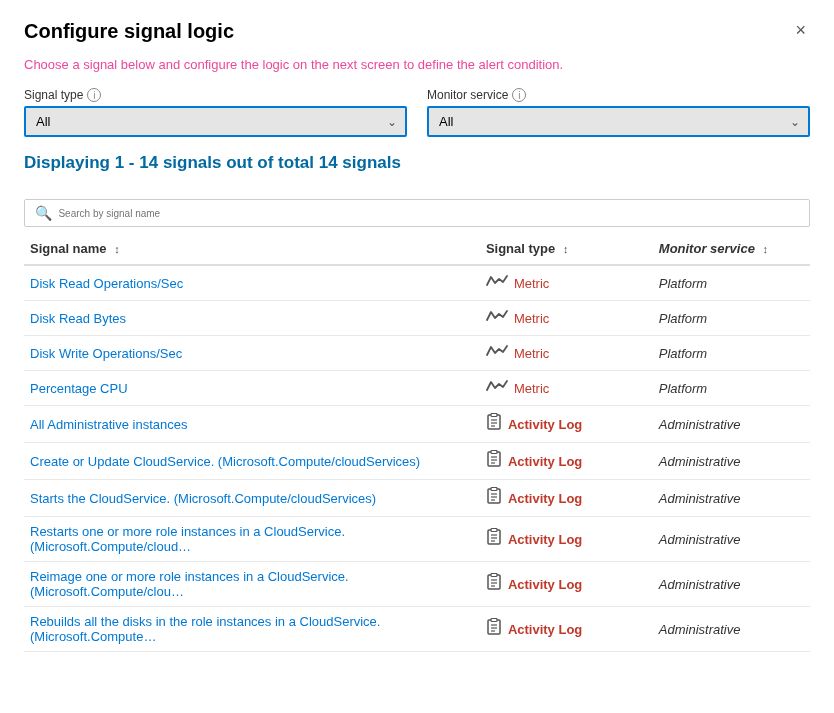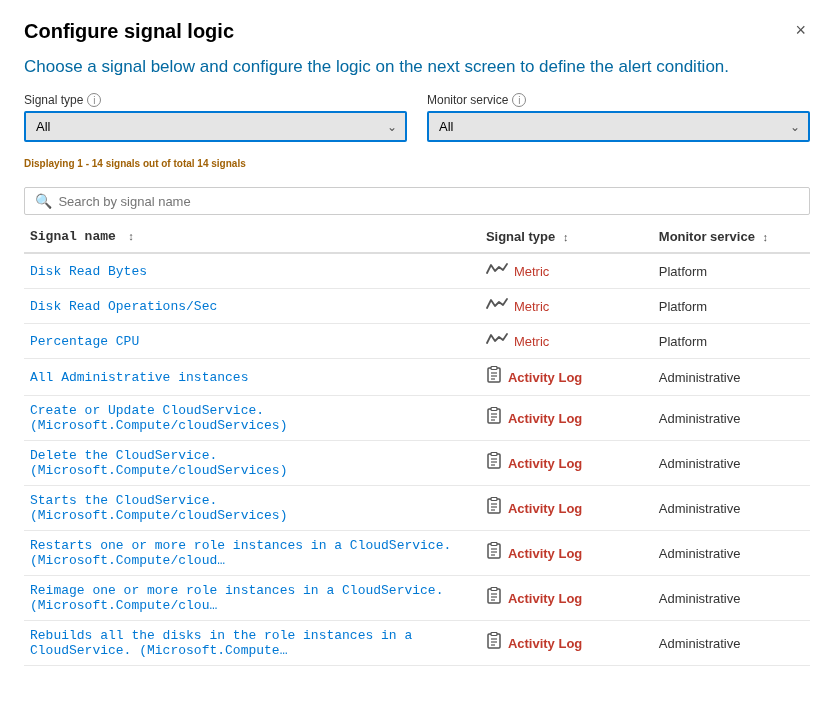--- a/index.html
+++ b/index.html
@@ -30,22 +30,22 @@
     }
     .close-btn {
       background: none;
       border: none;
       font-size: 18px;
       cursor: pointer;
       color: #555;
       padding: 0 4px;
     }
     .subtitle {
-      font-size: 17px;
-      color: #0369a1;
+      font-size: 13px;
+      color: #ec4899;
       margin-bottom: 16px;
     }
     .filters-row {
       display: flex;
       gap: 20px;
       margin-bottom: 16px;
     }
     .filter-group {
       display: flex;
       flex-direction: column;
@@ -88,38 +88,38 @@
     .select-wrapper .chevron {
       position: absolute;
       right: 10px;
       top: 50%;
       transform: translateY(-50%);
       pointer-events: none;
       color: #555;
       font-size: 12px;
     }
     .count-text {
-      font-size: 10px;
+      font-size: 17px;
       font-weight: 600;
-      margin-bottom: 18px;
-      color: #a16207;
+      margin-bottom: 26px;
+      color: #0369a1;
     }
     .search-box {
       display: flex;
       align-items: center;
       border: 1px solid #ccc;
       border-radius: 2px;
       padding: 5px 10px;
       margin-bottom: 6px;
       gap: 6px;
     }
     .search-box input {
       border: none;
       outline: none;
-      font-size: 13px;
+      font-size: 10px;
       color: #555;
       width: 100%;
     }
     .search-icon {
       color: #888;
       font-size: 14px;
     }
     table {
       width: 100%;
       border-collapse: collapse;
@@ -172,23 +172,23 @@
       color: #c0392b;
     }
     .type-label-activity {
       color: #c0392b;
       font-weight: bold;
     }
     .monitor-service-cell {
       color: #333;
       font-size: 13px;
     }
-    .col-signal-name { width: 58%; font-family: Liberation Mono, monospace; }
+    .col-signal-name { width: 58%; }
     .col-signal-type { width: 22%; }
-    .col-monitor { width: 20%; }
+    .col-monitor { width: 20%; font-style: italic; }
   </style>
 </head>
 <body>
 
 <div class="panel">
   <div class="panel-header">
     <h1 class="panel-title">Configure signal logic</h1>
     <button class="close-btn">×</button>
   </div>
 
@@ -240,89 +240,85 @@
           <span class="sort-icon">↕</span>
         </th>
         <th class="col-monitor">
           <span>Monitor service</span>
           <span class="sort-icon">↕</span>
         </th>
       </tr>
     </thead>
     <tbody id="table-body">
     <tr>
-          <td class="col-signal-name"><a class="signal-name-link">Disk Read Bytes</a></td>
+          <td class="col-signal-name"><a class="signal-name-link">Disk Read Operations/Sec</a></td>
           <td class="col-signal-type">
             <div class="signal-type-cell">
               <span class="signal-type-icon metric-icon"><svg width="22" height="16" viewBox="0 0 22 16" fill="none" xmlns="http://www.w3.org/2000/svg">
                   <polyline points="1,12 5,4 9,10 13,6 17,9 21,3" stroke="#555" stroke-width="1.8" fill="none" stroke-linejoin="round" stroke-linecap="round"></polyline>
                 </svg></span>
               <span class="type-label-metric">Metric</span>
             </div>
           </td>
           <td class="col-monitor monitor-service-cell">Platform</td>
         </tr>
         <tr>
-          <td class="col-signal-name"><a class="signal-name-link">Disk Read Operations/Sec</a></td>
+          <td class="col-signal-name"><a class="signal-name-link">Disk Read Bytes</a></td>
           <td class="col-signal-type">
             <div class="signal-type-cell">
               <span class="signal-type-icon metric-icon"><svg width="22" height="16" viewBox="0 0 22 16" fill="none" xmlns="http://www.w3.org/2000/svg">
                   <polyline points="1,12 5,4 9,10 13,6 17,9 21,3" stroke="#555" stroke-width="1.8" fill="none" stroke-linejoin="round" stroke-linecap="round"></polyline>
                 </svg></span>
               <span class="type-label-metric">Metric</span>
             </div>
           </td>
           <td class="col-monitor monitor-service-cell">Platform</td>
         </tr>
         <tr>
-          <td class="col-signal-name"><a class="signal-name-link">Percentage CPU</a></td>
+          <td class="col-signal-name"><a class="signal-name-link">Disk Write Operations/Sec</a></td>
           <td class="col-signal-type">
             <div class="signal-type-cell">
               <span class="signal-type-icon metric-icon"><svg width="22" height="16" viewBox="0 0 22 16" fill="none" xmlns="http://www.w3.org/2000/svg">
                   <polyline points="1,12 5,4 9,10 13,6 17,9 21,3" stroke="#555" stroke-width="1.8" fill="none" stroke-linejoin="round" stroke-linecap="round"></polyline>
                 </svg></span>
               <span class="type-label-metric">Metric</span>
             </div>
           </td>
           <td class="col-monitor monitor-service-cell">Platform</td>
         </tr>
         <tr>
+          <td class="col-signal-name"><a class="signal-name-link">Percentage CPU</a></td>
+          <td class="col-signal-type">
+            <div class="signal-type-cell">
+              <span class="signal-type-icon metric-icon"><svg width="22" height="16" viewBox="0 0 22 16" fill="none" xmlns="http://www.w3.org/2000/svg">
+                  <polyline points="1,12 5,4 9,10 13,6 17,9 21,3" stroke="#555" stroke-width="1.8" fill="none" stroke-linejoin="round" stroke-linecap="round"></polyline>
+                </svg></span>
+              <span class="type-label-metric">Metric</span>
+            </div>
+          </td>
+          <td class="col-monitor monitor-service-cell">Platform</td>
+        </tr>
+        <tr>
           <td class="col-signal-name"><a class="signal-name-link">All Administrative instances</a></td>
           <td class="col-signal-type">
             <div class="signal-type-cell">
               <span class="signal-type-icon activity-icon"><svg width="16" height="18" viewBox="0 0 16 18" fill="none" xmlns="http://www.w3.org/2000/svg">
                   <rect x="2" y="2" width="12" height="14" rx="1" stroke="#555" stroke-width="1.5" fill="none"></rect>
                   <rect x="5" y="0.5" width="6" height="3" rx="1" stroke="#555" stroke-width="1.2" fill="#fff"></rect>
                   <line x1="5" y1="7" x2="11" y2="7" stroke="#555" stroke-width="1.2"></line>
                   <line x1="5" y1="10" x2="11" y2="10" stroke="#555" stroke-width="1.2"></line>
                   <line x1="5" y1="13" x2="9" y2="13" stroke="#555" stroke-width="1.2"></line>
                 </svg></span>
               <span class="type-label-activity">Activity Log</span>
             </div>
           </td>
           <td class="col-monitor monitor-service-cell">Administrative</td>
         </tr>
         <tr>
           <td class="col-signal-name"><a class="signal-name-link">Create or Update CloudService. (Microsoft.Compute/cloudServices)</a></td>
-          <td class="col-signal-type">
-            <div class="signal-type-cell">
-              <span class="signal-type-icon activity-icon"><svg width="16" height="18" viewBox="0 0 16 18" fill="none" xmlns="http://www.w3.org/2000/svg">
-                  <rect x="2" y="2" width="12" height="14" rx="1" stroke="#555" stroke-width="1.5" fill="none"></rect>
-                  <rect x="5" y="0.5" width="6" height="3" rx="1" stroke="#555" stroke-width="1.2" fill="#fff"></rect>
-                  <line x1="5" y1="7" x2="11" y2="7" stroke="#555" stroke-width="1.2"></line>
-                  <line x1="5" y1="10" x2="11" y2="10" stroke="#555" stroke-width="1.2"></line>
-                  <line x1="5" y1="13" x2="9" y2="13" stroke="#555" stroke-width="1.2"></line>
-                </svg></span>
-              <span class="type-label-activity">Activity Log</span>
-            </div>
-          </td>
-          <td class="col-monitor monitor-service-cell">Administrative</td>
-        </tr>
-        <tr>
-          <td class="col-signal-name"><a class="signal-name-link">Delete the CloudService. (Microsoft.Compute/cloudServices)</a></td>
           <td class="col-signal-type">
             <div class="signal-type-cell">
               <span class="signal-type-icon activity-icon"><svg width="16" height="18" viewBox="0 0 16 18" fill="none" xmlns="http://www.w3.org/2000/svg">
                   <rect x="2" y="2" width="12" height="14" rx="1" stroke="#555" stroke-width="1.5" fill="none"></rect>
                   <rect x="5" y="0.5" width="6" height="3" rx="1" stroke="#555" stroke-width="1.2" fill="#fff"></rect>
                   <line x1="5" y1="7" x2="11" y2="7" stroke="#555" stroke-width="1.2"></line>
                   <line x1="5" y1="10" x2="11" y2="10" stroke="#555" stroke-width="1.2"></line>
                   <line x1="5" y1="13" x2="9" y2="13" stroke="#555" stroke-width="1.2"></line>
                 </svg></span>
               <span class="type-label-activity">Activity Log</span>

